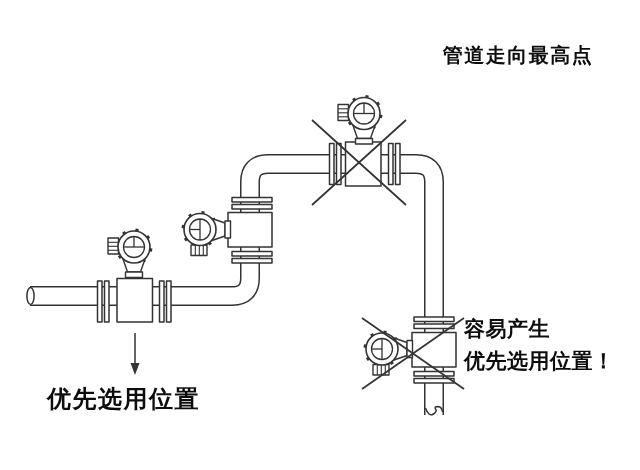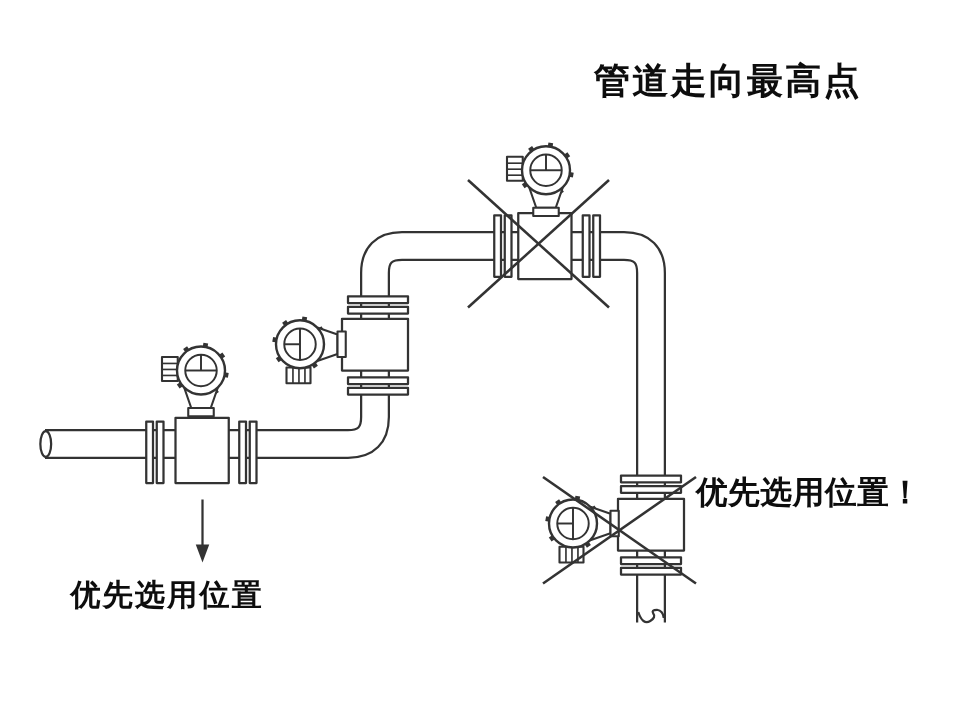--- a/index.html
+++ b/index.html
@@ -4,23 +4,23 @@
 <style>
   html,body{margin:0;padding:0;background:#fff;}
   .stage{
     position:relative;width:640px;height:470px;overflow:hidden;
     background:var(--background,#ffffff);
     font-family:"Liberation Sans",sans-serif;
     color:var(--text,#0d0d0d);
   }
   .diagram-svg{position:absolute;left:0;top:0;color:var(--diagram-line,#333333);}
   .ann{position:absolute;font-weight:600;white-space:nowrap;}
-  .ann-top-right{left:396px;top:39px;width:244px;text-align:left;font-size:24px;line-height:32px;letter-spacing:1.5px;}
+  .ann-top-right{left:396px;top:39px;width:244px;text-align:center;font-size:20px;line-height:32px;letter-spacing:1.5px;}
   .ann-bottom-right{left:464px;top:313px;font-size:21px;line-height:32px;letter-spacing:0.5px;}
-  .ann-preferred{left:47px;top:383px;font-size:20px;letter-spacing:1.5px;font-weight:700;}
+  .ann-preferred{left:47px;top:383px;font-size:24px;letter-spacing:1.5px;font-weight:700;}
 </style>
 </head>
 <body>
 
 <div class="stage">
 
   <svg class="diagram-svg" width="640" height="470" viewBox="0 0 640 470" fill="none" stroke-linecap="butt" stroke-linejoin="round">
 
     <defs>
 
@@ -110,20 +110,21 @@
       <line x1="135" y1="333" x2="135" y2="364" stroke="currentColor" stroke-width="1.5"></line>
       <path d="M 135 375 L 130.5 363 L 139.5 363 Z" fill="currentColor"></path>
     </g>
   </svg>
 
   <div class="ann ann-top-right">
     <div>管道走向最高点</div>
   </div>
 
   <div class="ann ann-bottom-right">
+    <div>容易产生</div>
     <div>优先选用位置！</div>
   </div>
 
   <div class="ann ann-preferred">
     <span>优先选用位置</span>
   </div>
 
 </div>
 
 </body></html>

